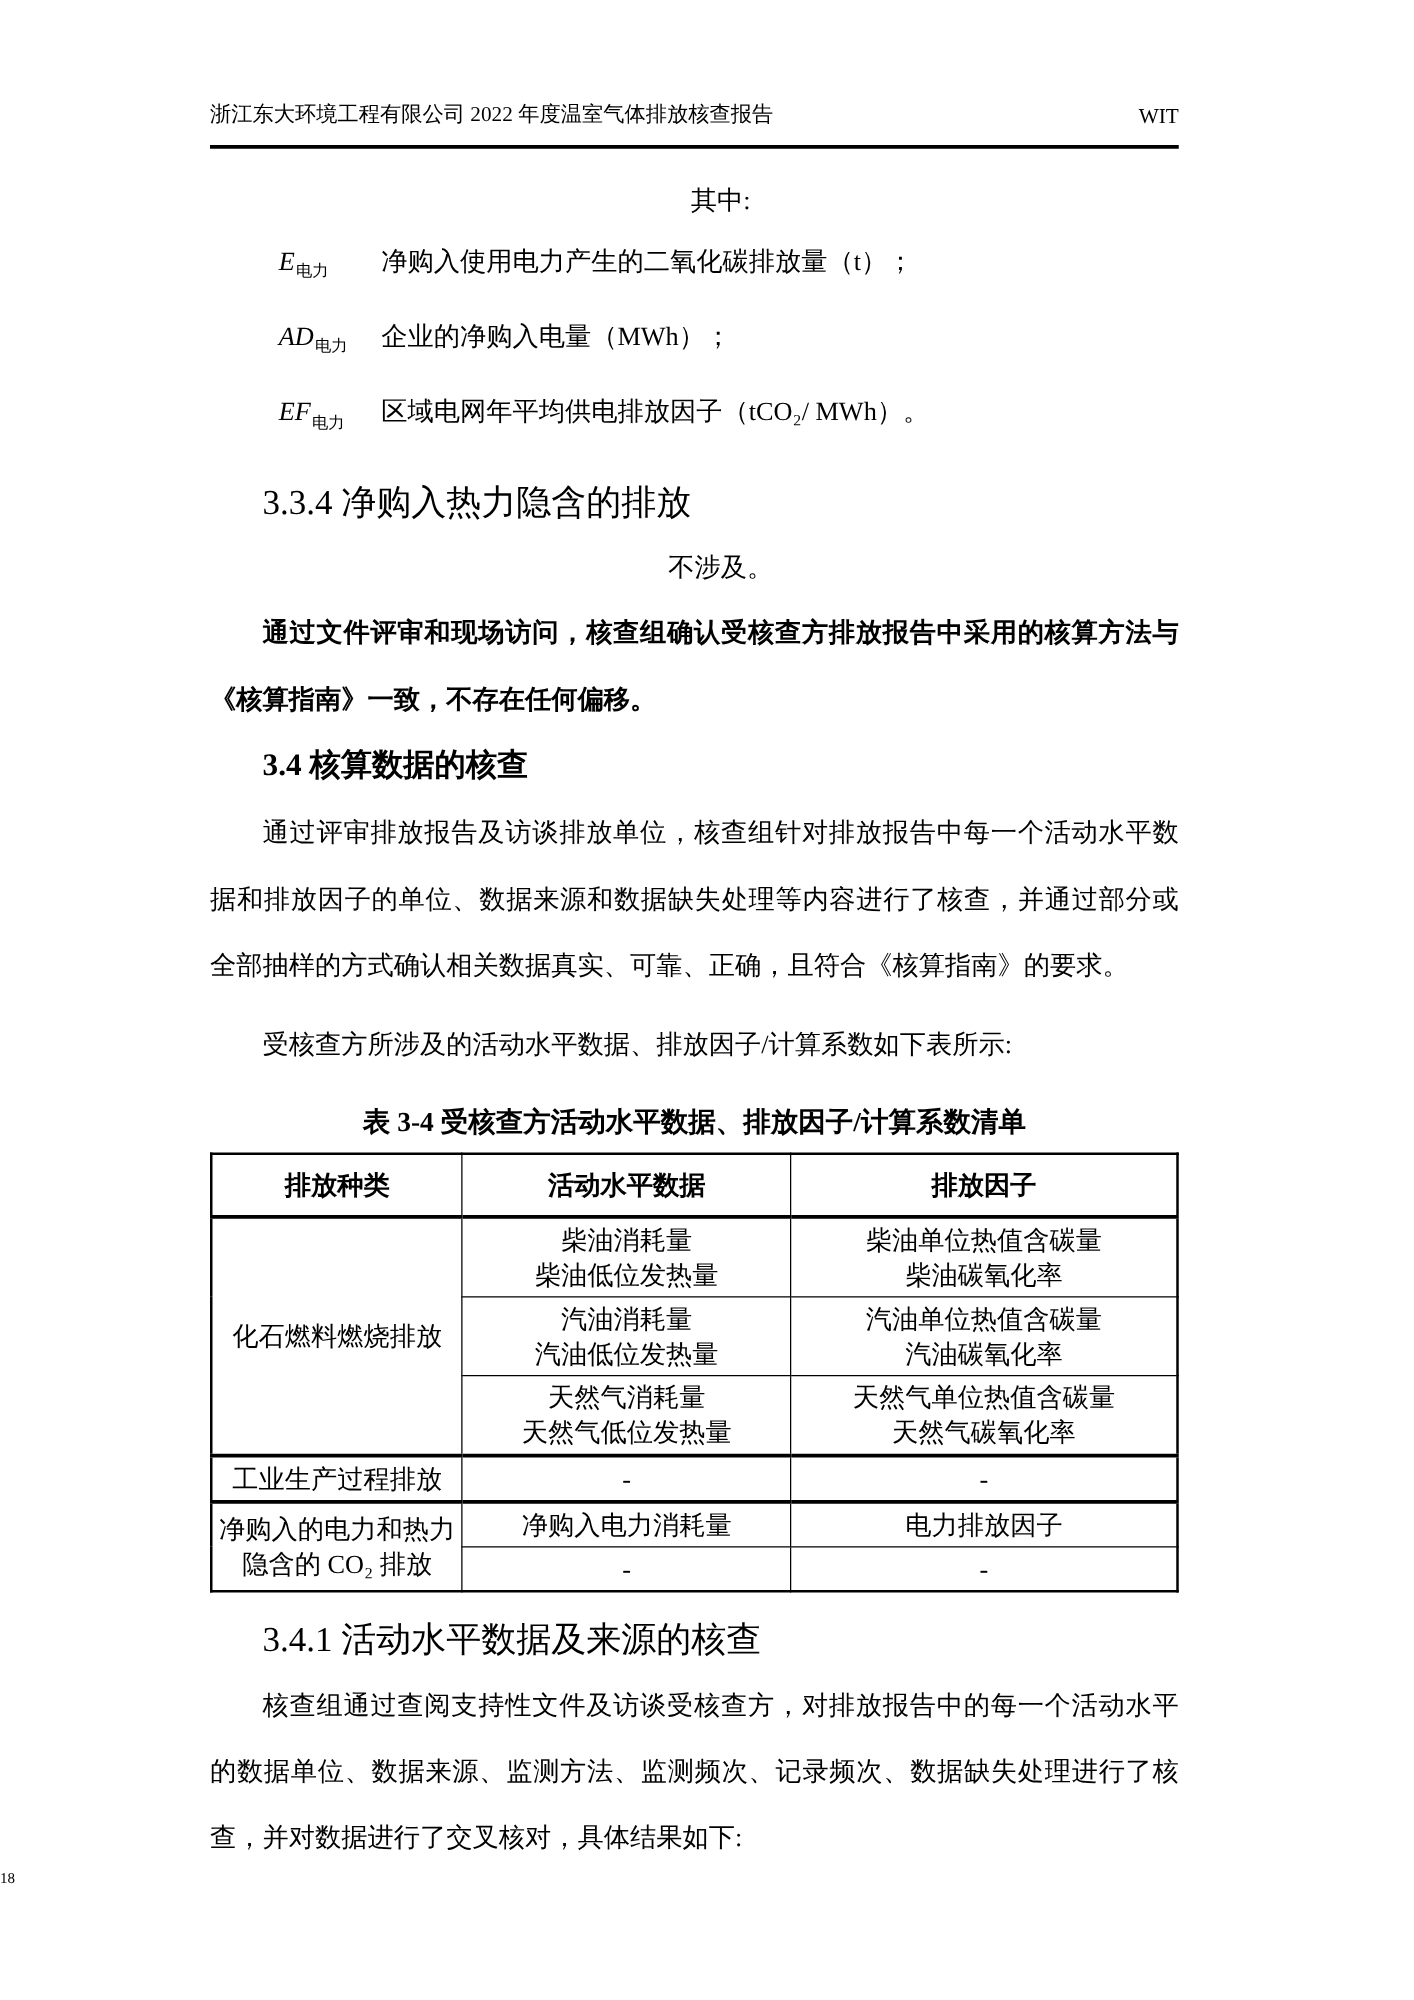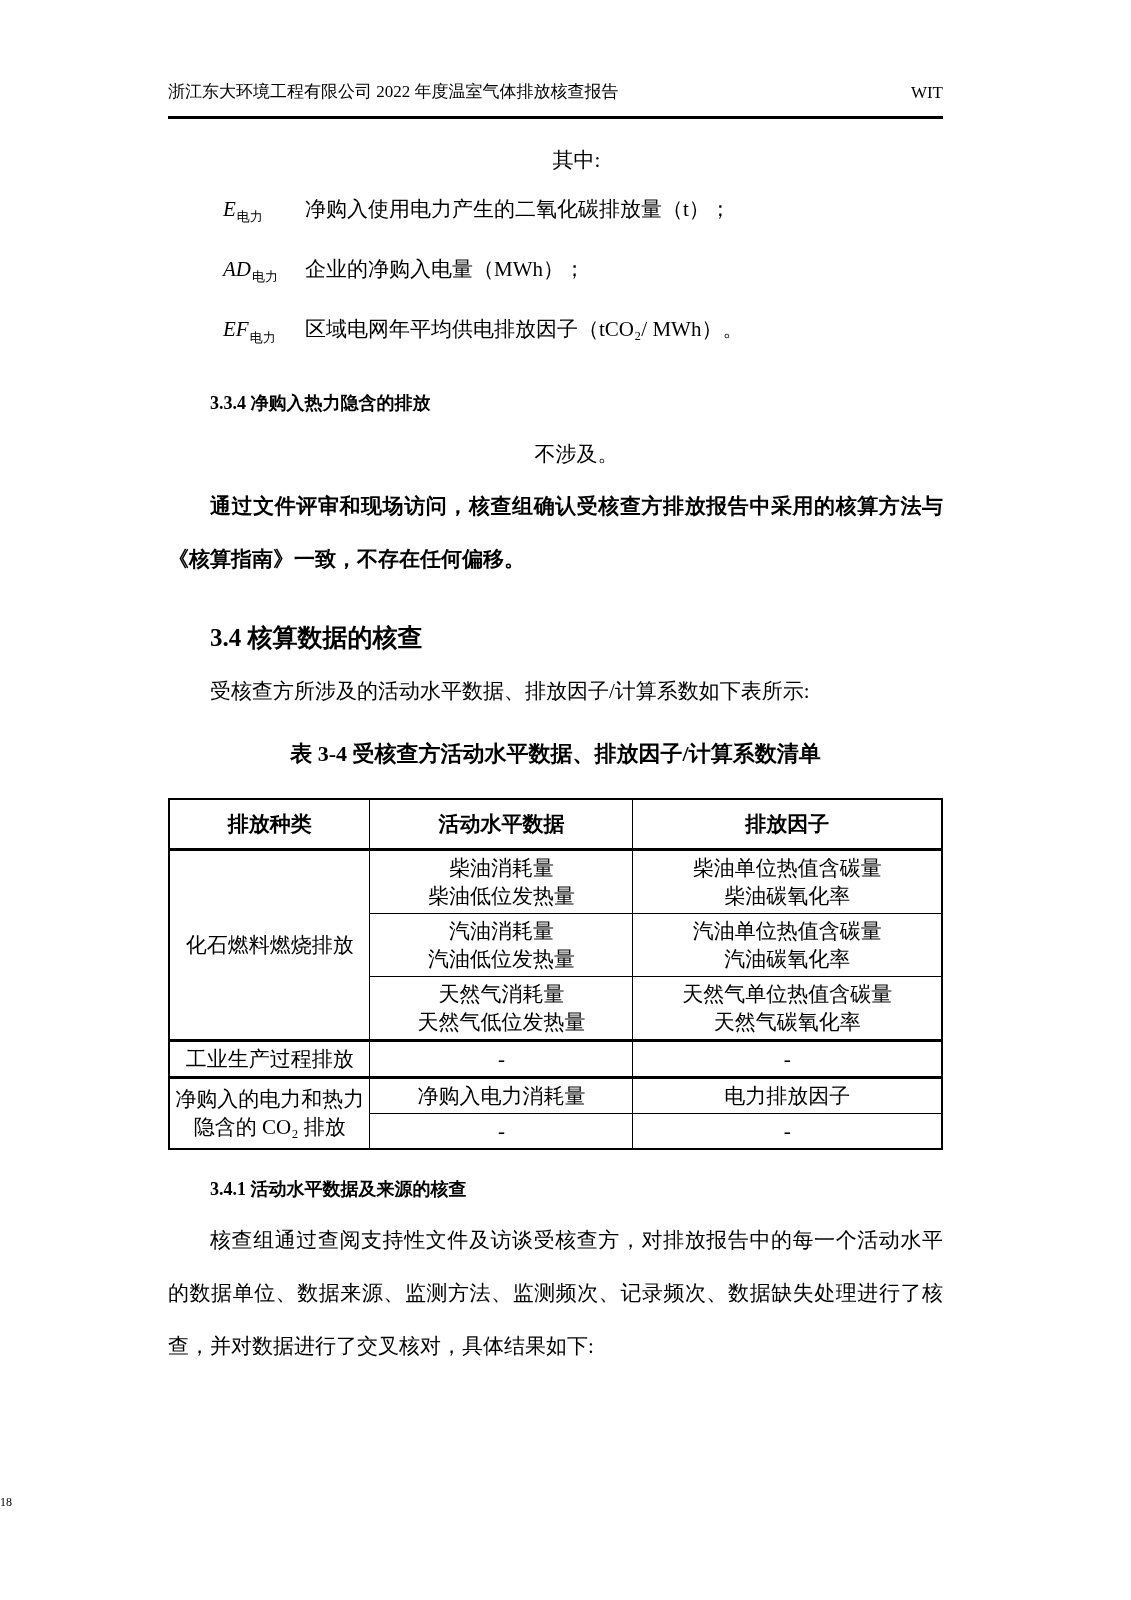--- a/index.html
+++ b/index.html
@@ -21,36 +21,36 @@
     padding-bottom:13px;
   }
   
   .body-line { font-size:21px; margin:0;text-align:center; }
   .intro { margin-top:18px; line-height:46px; text-indent:42px; }
   .defs { }
   .def-row { display:flex; align-items:baseline; line-height:53px; padding-left:55px; font-size:21px; }
   .def-sym { width:82px; flex:0 0 82px; font-style:italic; }
   .def-sym sub { font-style:normal; font-size:13px; margin-left:1px; }
   .def-desc { flex:1; }
-  h2.sec { font-size:25px; font-weight:bold; margin:35px 0 0 0; line-height:34px; text-indent:42px; }
-  h3.sec { font-size:18px; font-weight:bold; margin:24px 0 0 0; line-height:30px; text-indent:42px; }
+  h2.sec { font-size:25px; font-weight:bold; margin:10px 0 0 0; line-height:34px; text-indent:42px; }
+  h3.sec { font-size:28px; font-weight:normal; margin:24px 0 0 0; line-height:30px; text-indent:42px; }
   p.para {
     font-size:21px; line-height:53px; margin:10px 0 0 0;
     text-align:justify;
   }
   p.indent { text-indent:42px; }
   p.bold { font-weight:bold; }
   p.plain { margin-top:20px; line-height:32px; text-indent:42px; }
   
   .tbl-caption {
     text-align:center; font-size:22px; font-weight:bold;
     margin-top:16px; line-height:40px;
   }
   table.data {
-    width:100%; border-collapse:collapse; margin-top:24px;
+    width:100%; border-collapse:collapse; margin-top:4px;
     border:2.5px solid #000;
     table-layout:fixed;
   }
   table.data th {
     border:1.5px solid #000; border-bottom:3px solid #000;
     font-size:21px; font-weight:bold; padding:10px 4px; text-align:center;
   }
   table.data td {
     border:1.5px solid #000;
     font-size:21px; line-height:28px; padding:3px 4px;
@@ -91,20 +91,21 @@
         <span class="def-sym"><i>EF</i><sub>电力</sub></span>
         <span class="def-desc">区域电网年平均供电排放因子（tCO₂/ MWh）。</span>
       </div>
     </div>
 
     <h3 class="sec">3.3.4 净购入热力隐含的排放</h3>
     <p class="body-line plain">不涉及。</p>
     <p class="para indent bold">通过文件评审和现场访问，核查组确认受核查方排放报告中采用的核算方法与《核算指南》一致，不存在任何偏移。</p>
 
     <h2 class="sec">3.4 核算数据的核查</h2>
+    <p class="para indent">通过评审排放报告及访谈排放单位，核查组针对排放报告中每一个活动水平数据和排放因子的单位、数据来源和数据缺失处理等内容进行了核查，并通过部分或全部抽样的方式确认相关数据真实、可靠、正确，且符合《核算指南》的要求。</p>
     <p class="para indent">受核查方所涉及的活动水平数据、排放因子/计算系数如下表所示:</p>
 
     <div class="tbl-caption">表 3-4 受核查方活动水平数据、排放因子/计算系数清单</div>
 
     <table class="data">
       <colgroup>
         <col style="width:26%">
         <col style="width:34%">
         <col style="width:40%">
       </colgroup>

